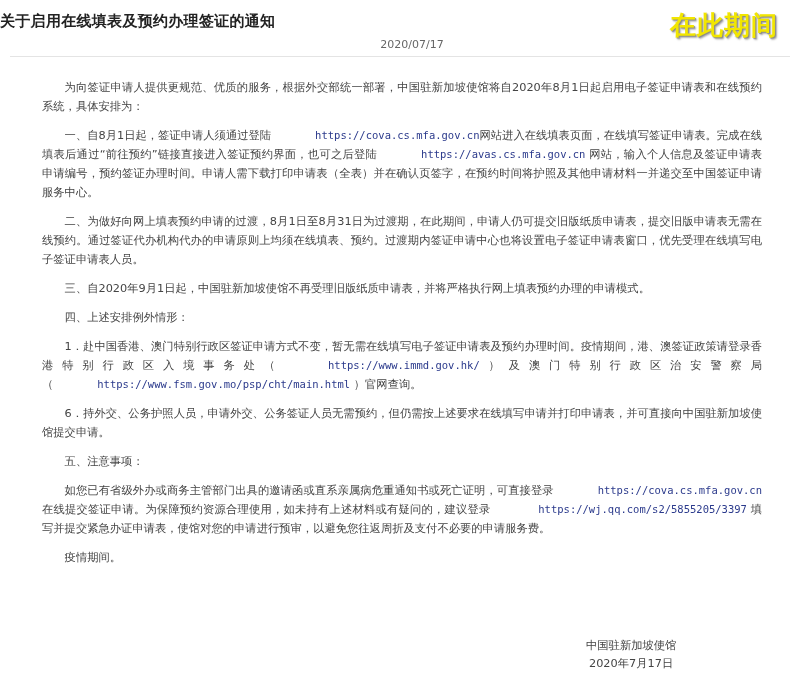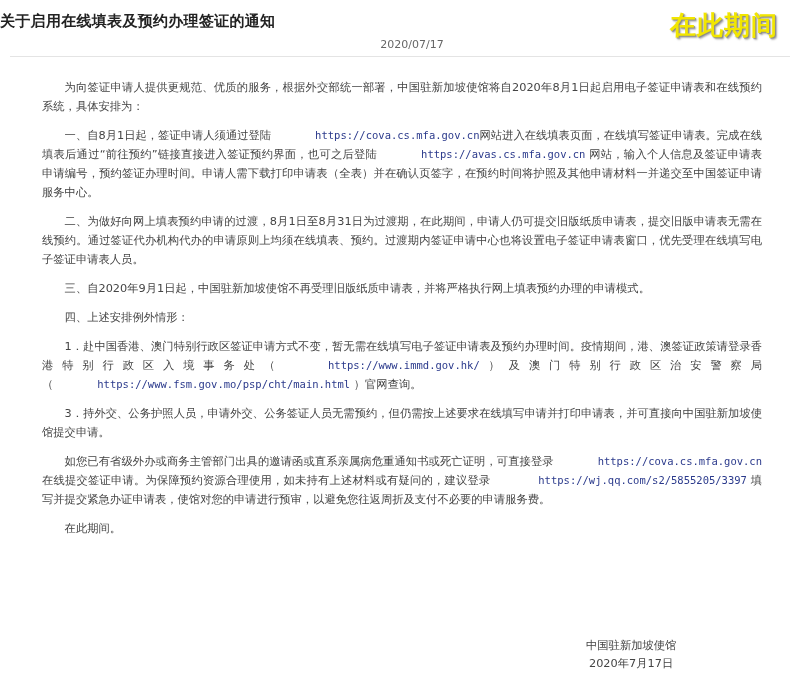--- a/index.html
+++ b/index.html
@@ -105,25 +105,26 @@
   <p class="para">二、为做好向网上填表预约申请的过渡，8月1日至8月31日为过渡期，在此期间，申请人仍可提交旧版纸质申请表，提交旧版申请表无需在线预约。通过签证代办机构代办的申请原则上均须在线填表、预约。过渡期内签证申请中心也将设置电子签证申请表窗口，优先受理在线填写电子签证申请表人员。</p>
 
   <p class="para">三、自2020年9月1日起，中国驻新加坡使馆不再受理旧版纸质申请表，并将严格执行网上填表预约办理的申请模式。</p>
 
   <p class="para">四、上述安排例外情形：</p>
 
   <p class="para">
     <span>1．赴中国香港、澳门特别行政区签证申请方式不变，暂无需在线填写电子签证申请表及预约办理时间。疫情期间，港、澳签证政策请登录香港特别行政区入境事务处（</span><span class="url">https://www.immd.gov.hk/</span><span>）及澳门特别行政区治安警察局（</span><span class="url">https://www.fsm.gov.mo/psp/cht/main.html</span><span> ）官网查询。</span>
   </p>
 
-  <p class="para">3．持外交、公务护照人员，申请外交、公务签证人员无需预约，但仍需按上述要求在线填写申请并打印申请表，并可直接向中国驻新加坡使馆提交申请。</p>
+  <p class="para">6．持外交、公务护照人员，申请外交、公务签证人员无需预约，但仍需按上述要求在线填写申请并打印申请表，并可直接向中国驻新加坡使馆提交申请。</p>
 
+  <p class="para">五、注意事项：</p>
 
 
   <p class="para">
     <span>如您已有省级外办或商务主管部门出具的邀请函或直系亲属病危重通知书或死亡证明，可直接登录</span><span class="url">https://cova.cs.mfa.gov.cn</span><span>在线提交签证申请。为保障预约资源合理使用，如未持有上述材料或有疑问的，建议登录 </span><span class="url">https://wj.qq.com/s2/5855205/3397</span><span> 填写并提交紧急办证申请表，使馆对您的申请进行预审，以避免您往返周折及支付不必要的申请服务费。</span>
   </p>
 
-  <p class="para">在此期间。</p>
+  <p class="para">疫情期间。</p>
 </div>
 
 <div class="sign org">中国驻新加坡使馆</div>
 <div class="sign dt">2020年7月17日</div>
 
 </body></html>

